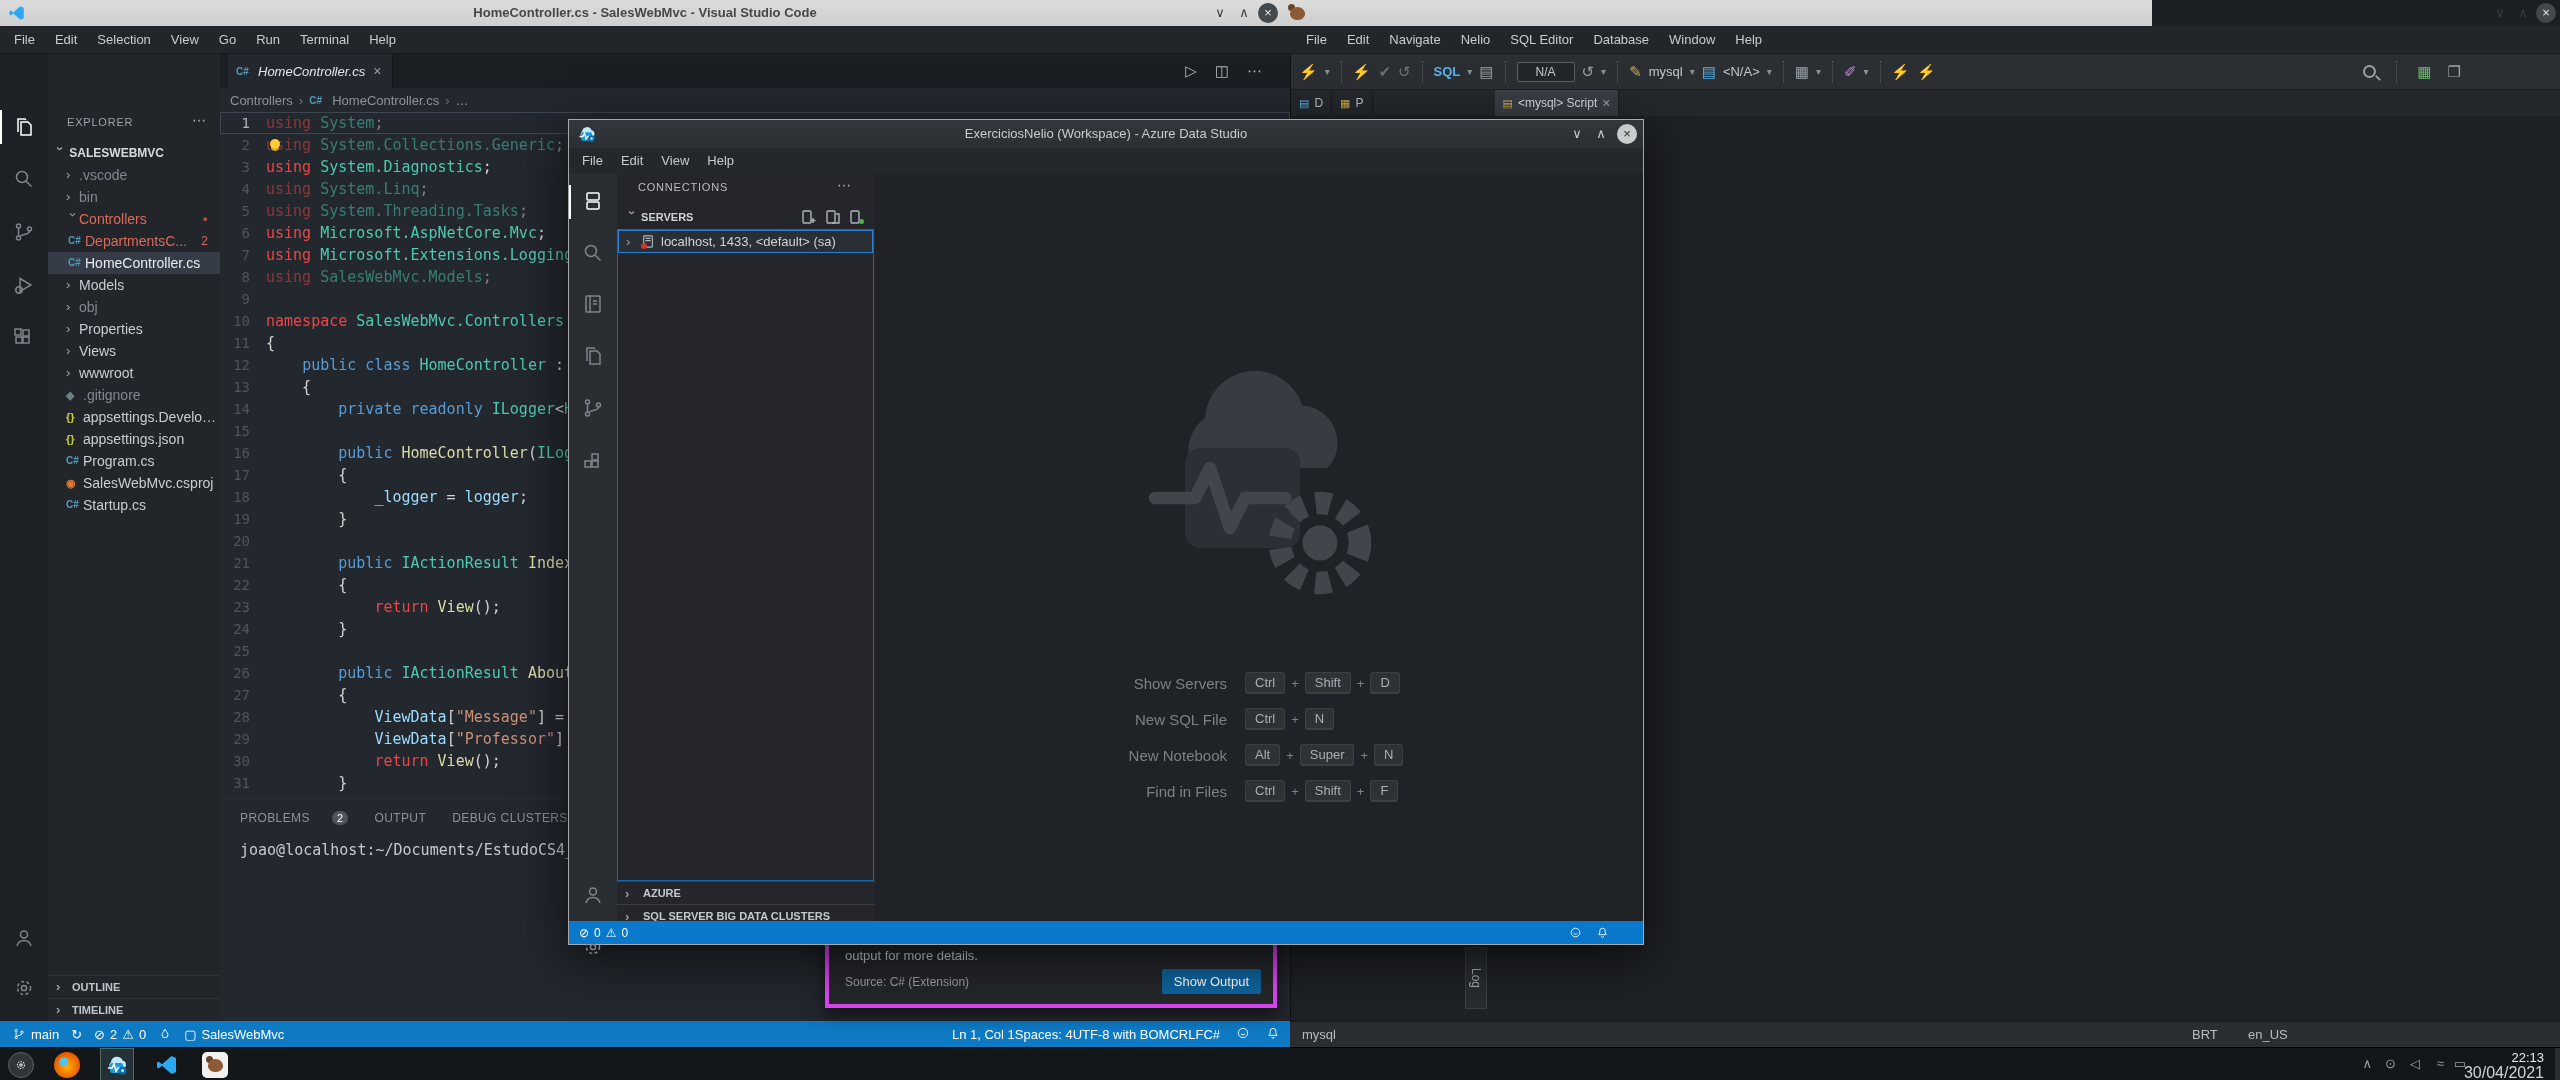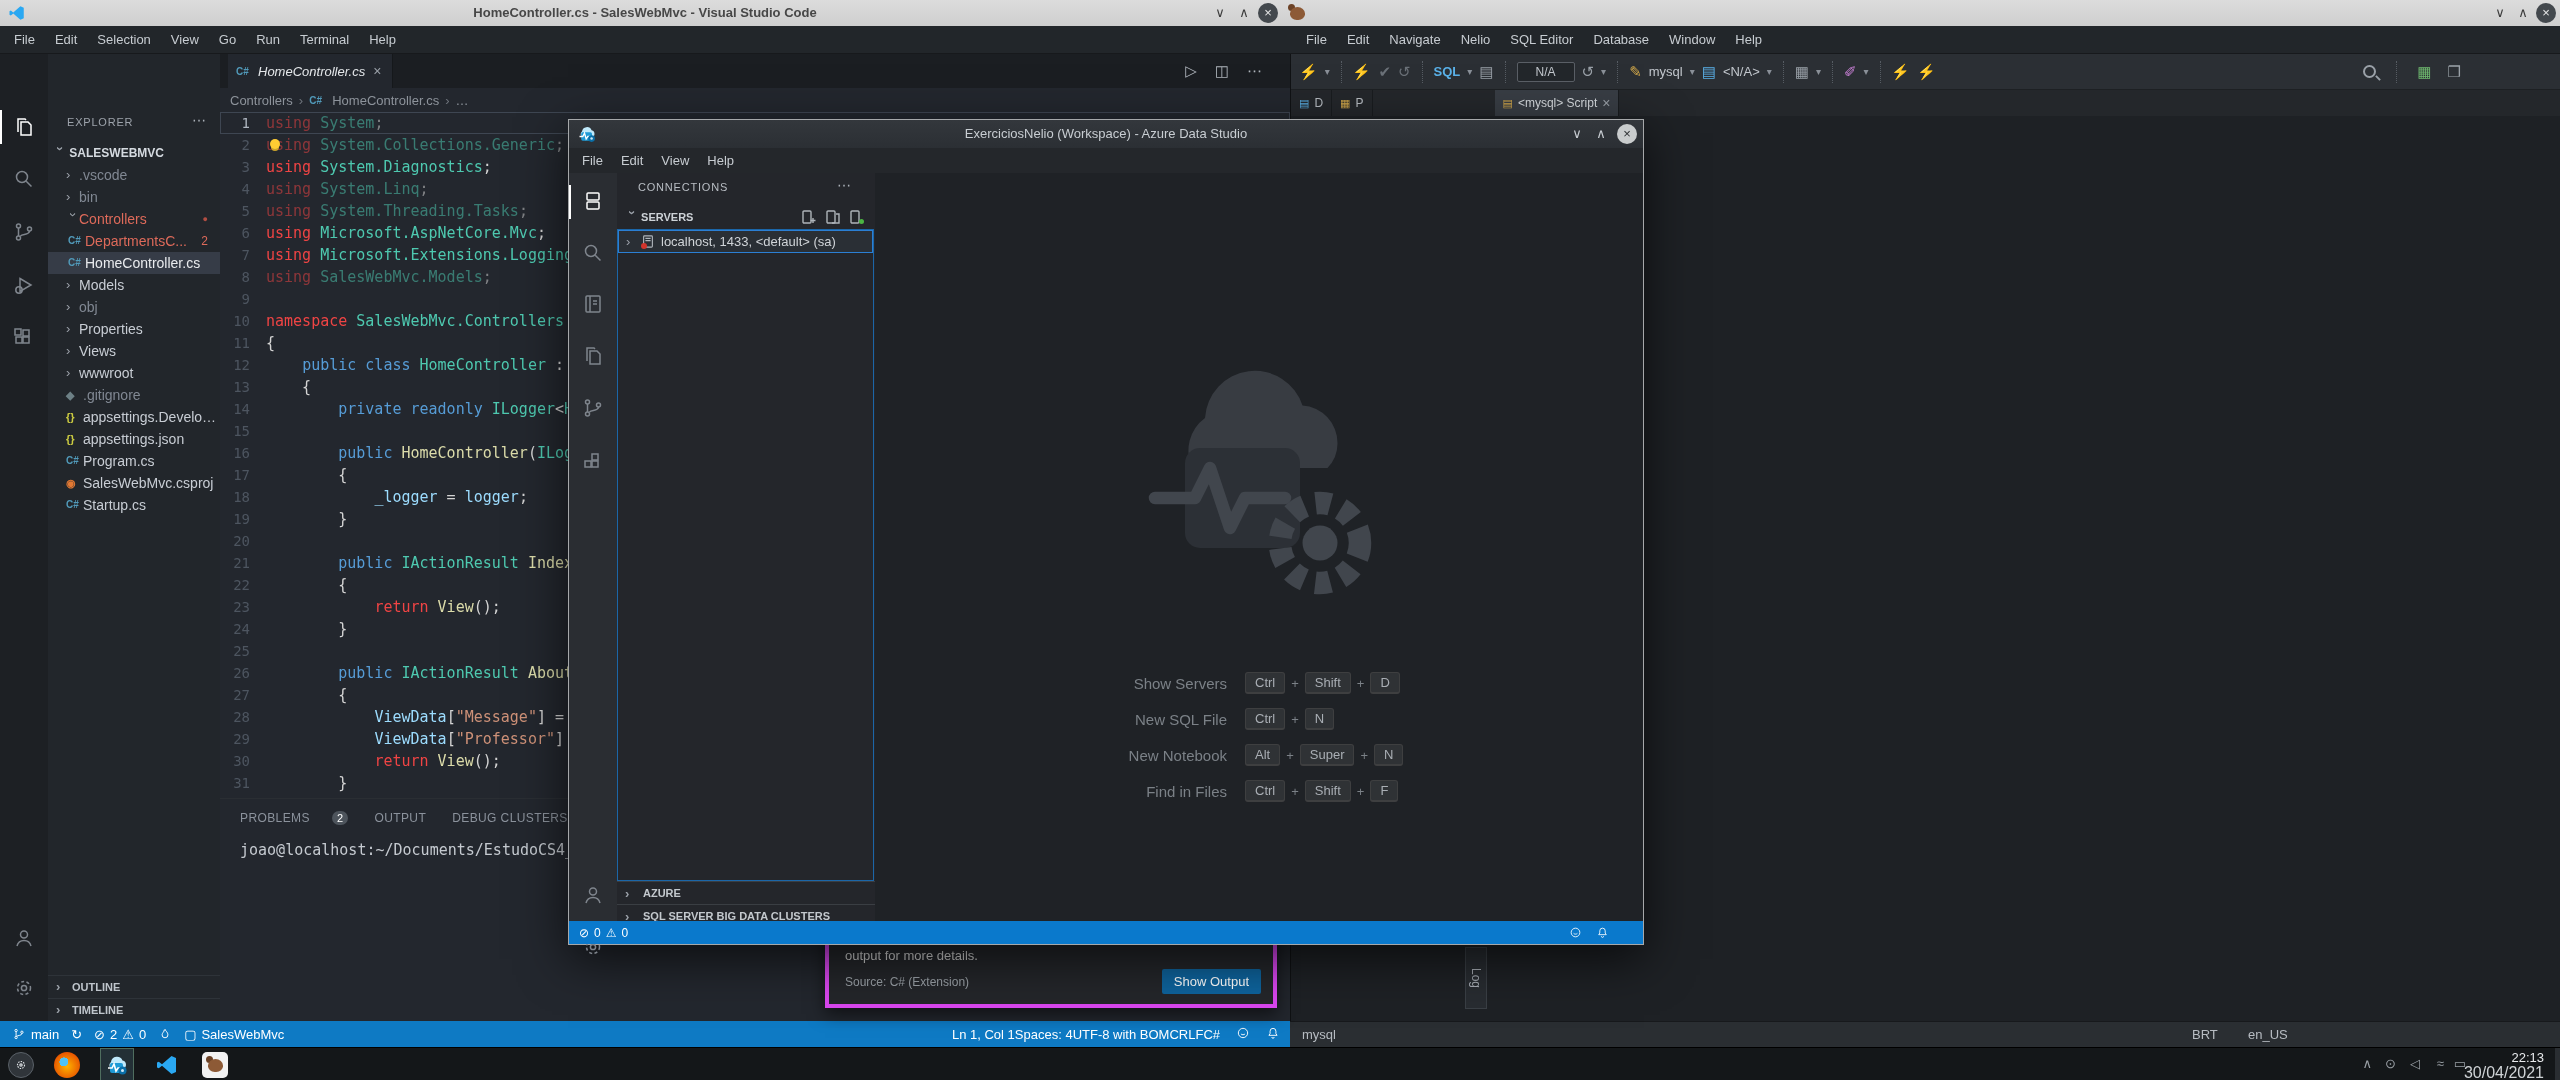--- a/index.html
+++ b/index.html
@@ -1,20 +1,20 @@
 <!DOCTYPE html>
 <html><head>
 <meta charset="utf-8">
 <style>
   *{margin:0;padding:0;box-sizing:border-box}
   body{font-family:"Liberation Sans",sans-serif;background:#000}
   #screen{position:relative;width:2560px;height:1080px;background:#1b1e22;overflow:hidden;font-family:"Liberation Sans",sans-serif}
   .abs{position:absolute}
   
-  #titlebar{position:absolute;left:0;top:0;width:2560px;height:26px;background:linear-gradient(#dcdcdc,#cfcfcf);color:#3c3c3c;font-size:13px}
+  #titlebar{position:absolute;left:0;top:0;width:2152px;height:26px;background:linear-gradient(#dcdcdc,#cfcfcf);color:#3c3c3c;font-size:13px}
   .wtitle{position:absolute;top:0;height:26px;line-height:26px;text-align:center;font-weight:bold;color:#474747}
   .wbtn{position:absolute;top:3px;width:20px;height:20px;line-height:19px;text-align:center;color:#3c3c3c;font-size:13px;cursor:default}
   .wclose{background:#43484d;color:#e8e8e8;border-radius:50%}
   
   #menubar{position:absolute;left:0;top:26px;width:2560px;height:28px;background:#22262a;border-bottom:1px solid #17191c}
   .menus{position:absolute;top:0;height:28px;display:flex;align-items:center}
   .mi{padding:0 10px;color:#c7ccd1;font-size:13px;line-height:28px}
   
   #vs-activity{position:absolute;left:0;top:54px;width:48px;height:967px;background:#1d2024}
   .aicon{position:absolute;left:12px;width:24px;height:24px;color:#7f858d}

